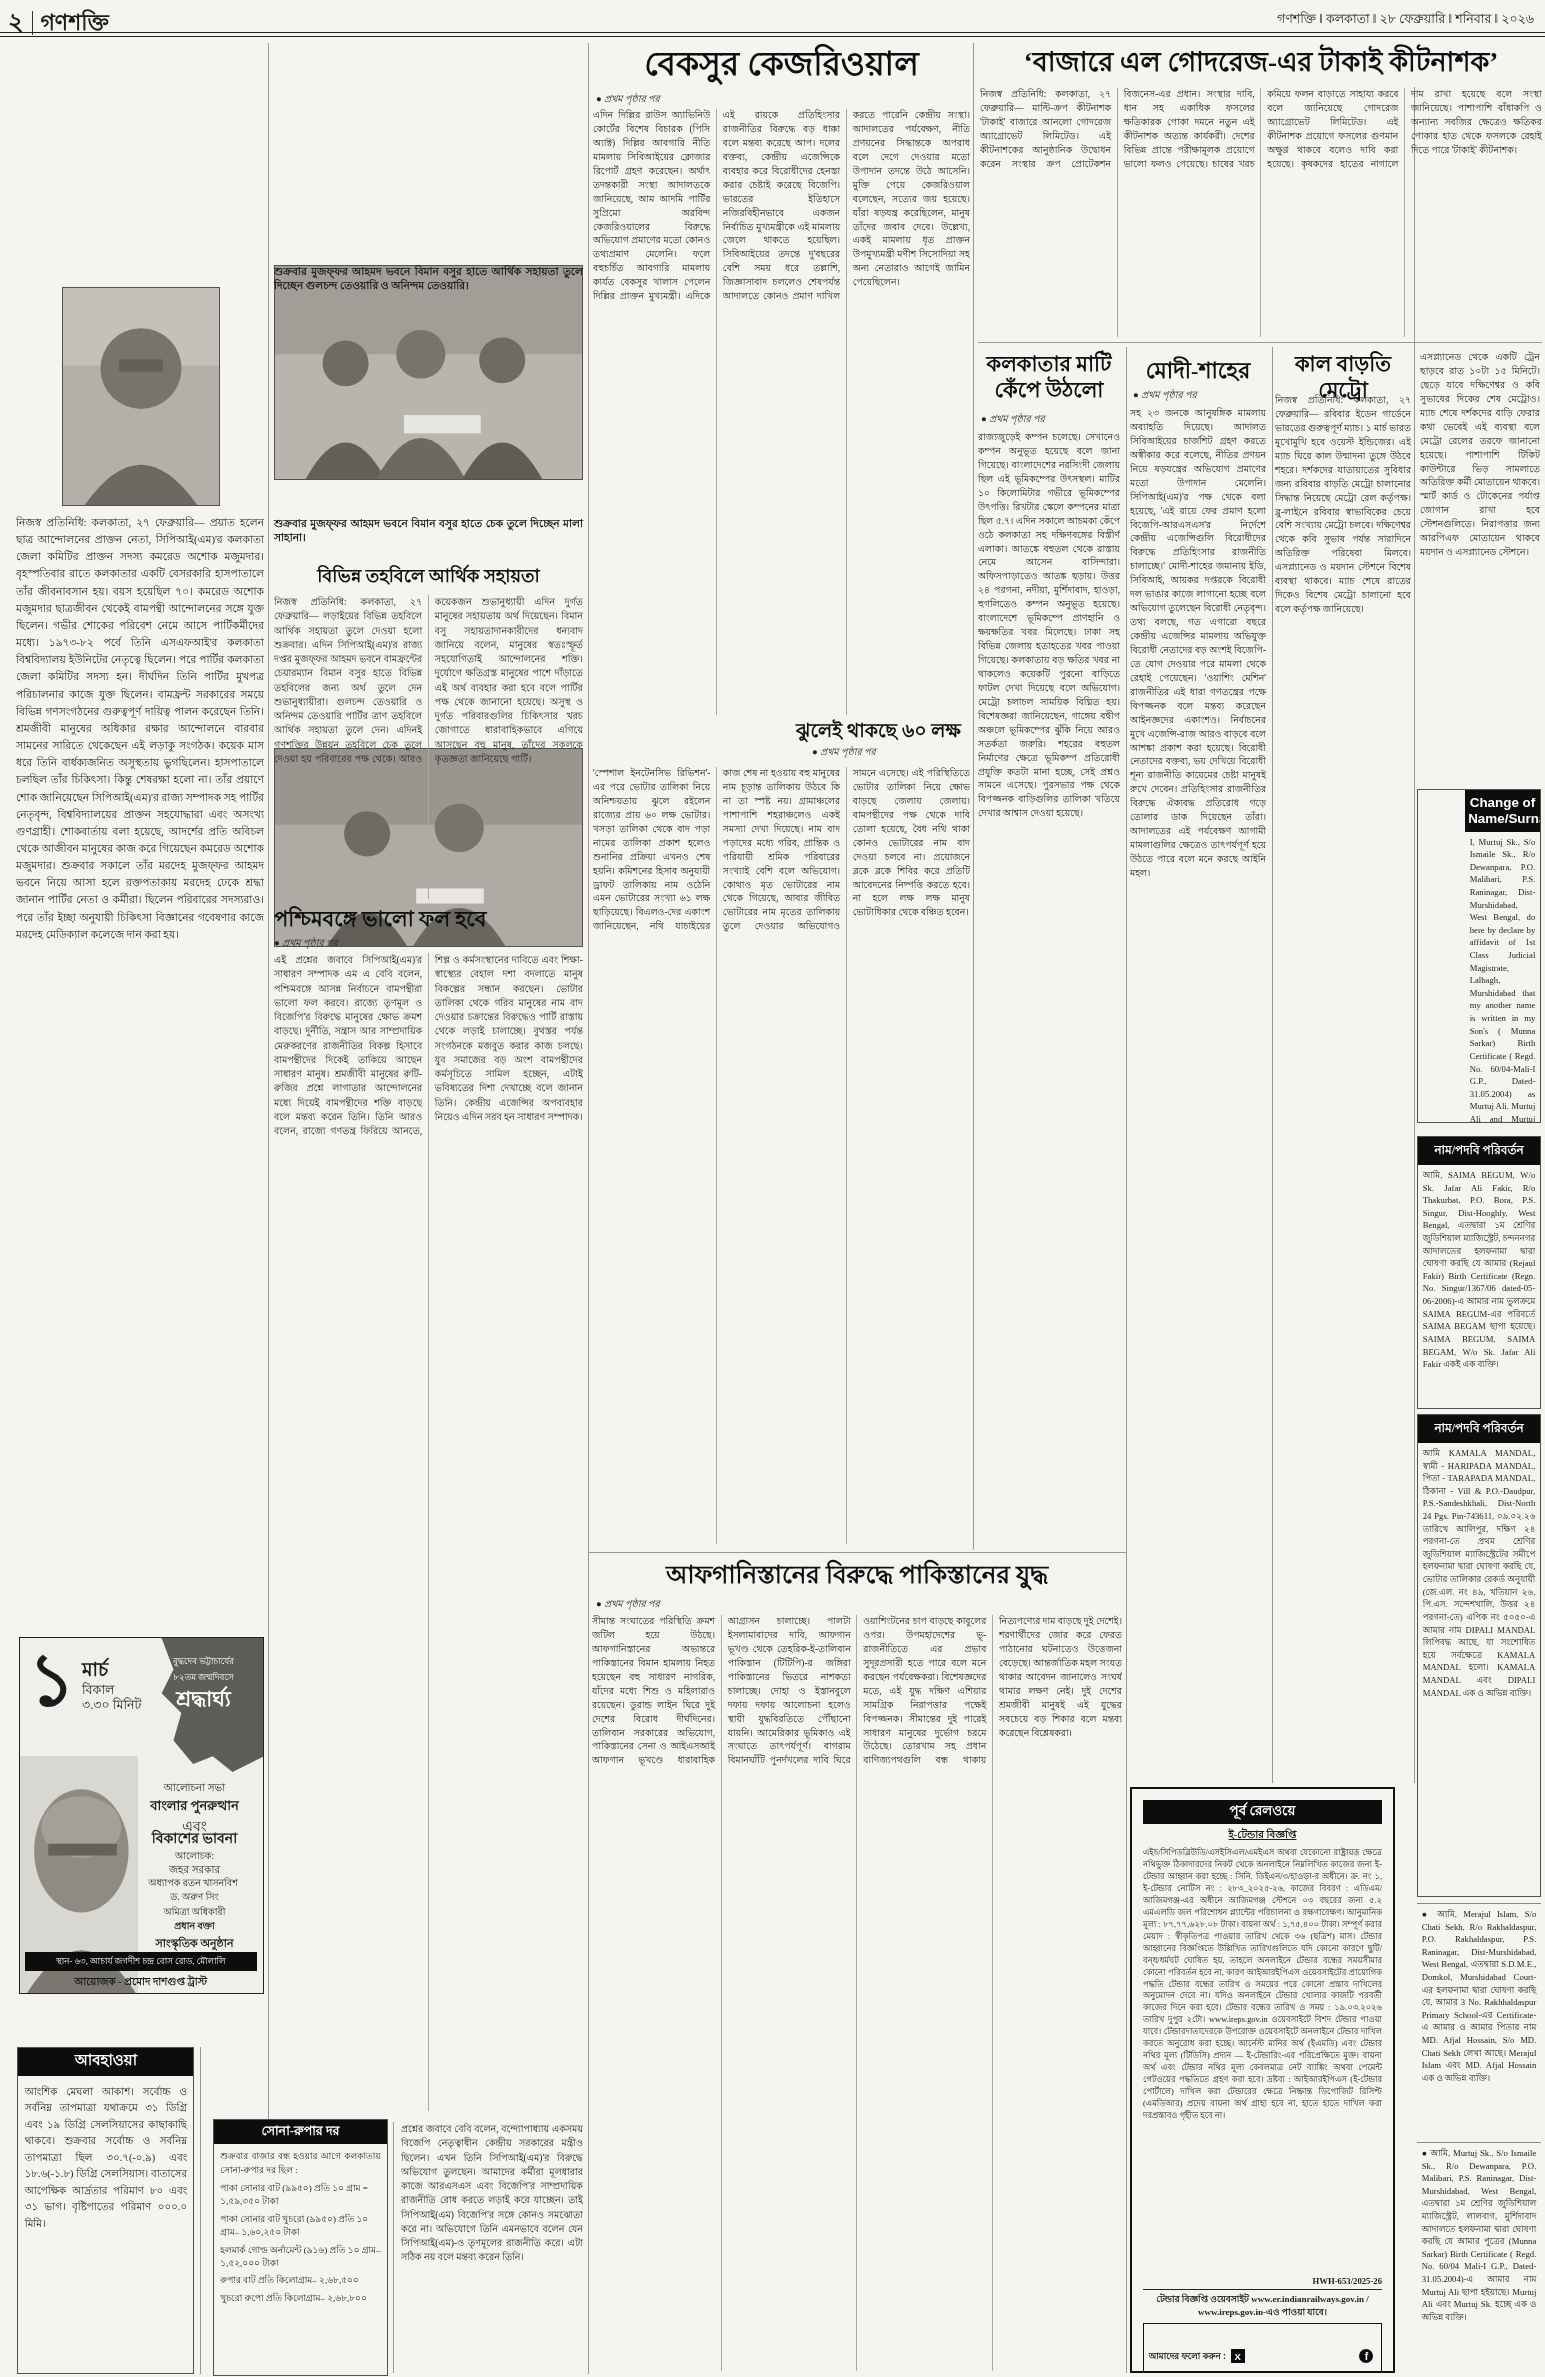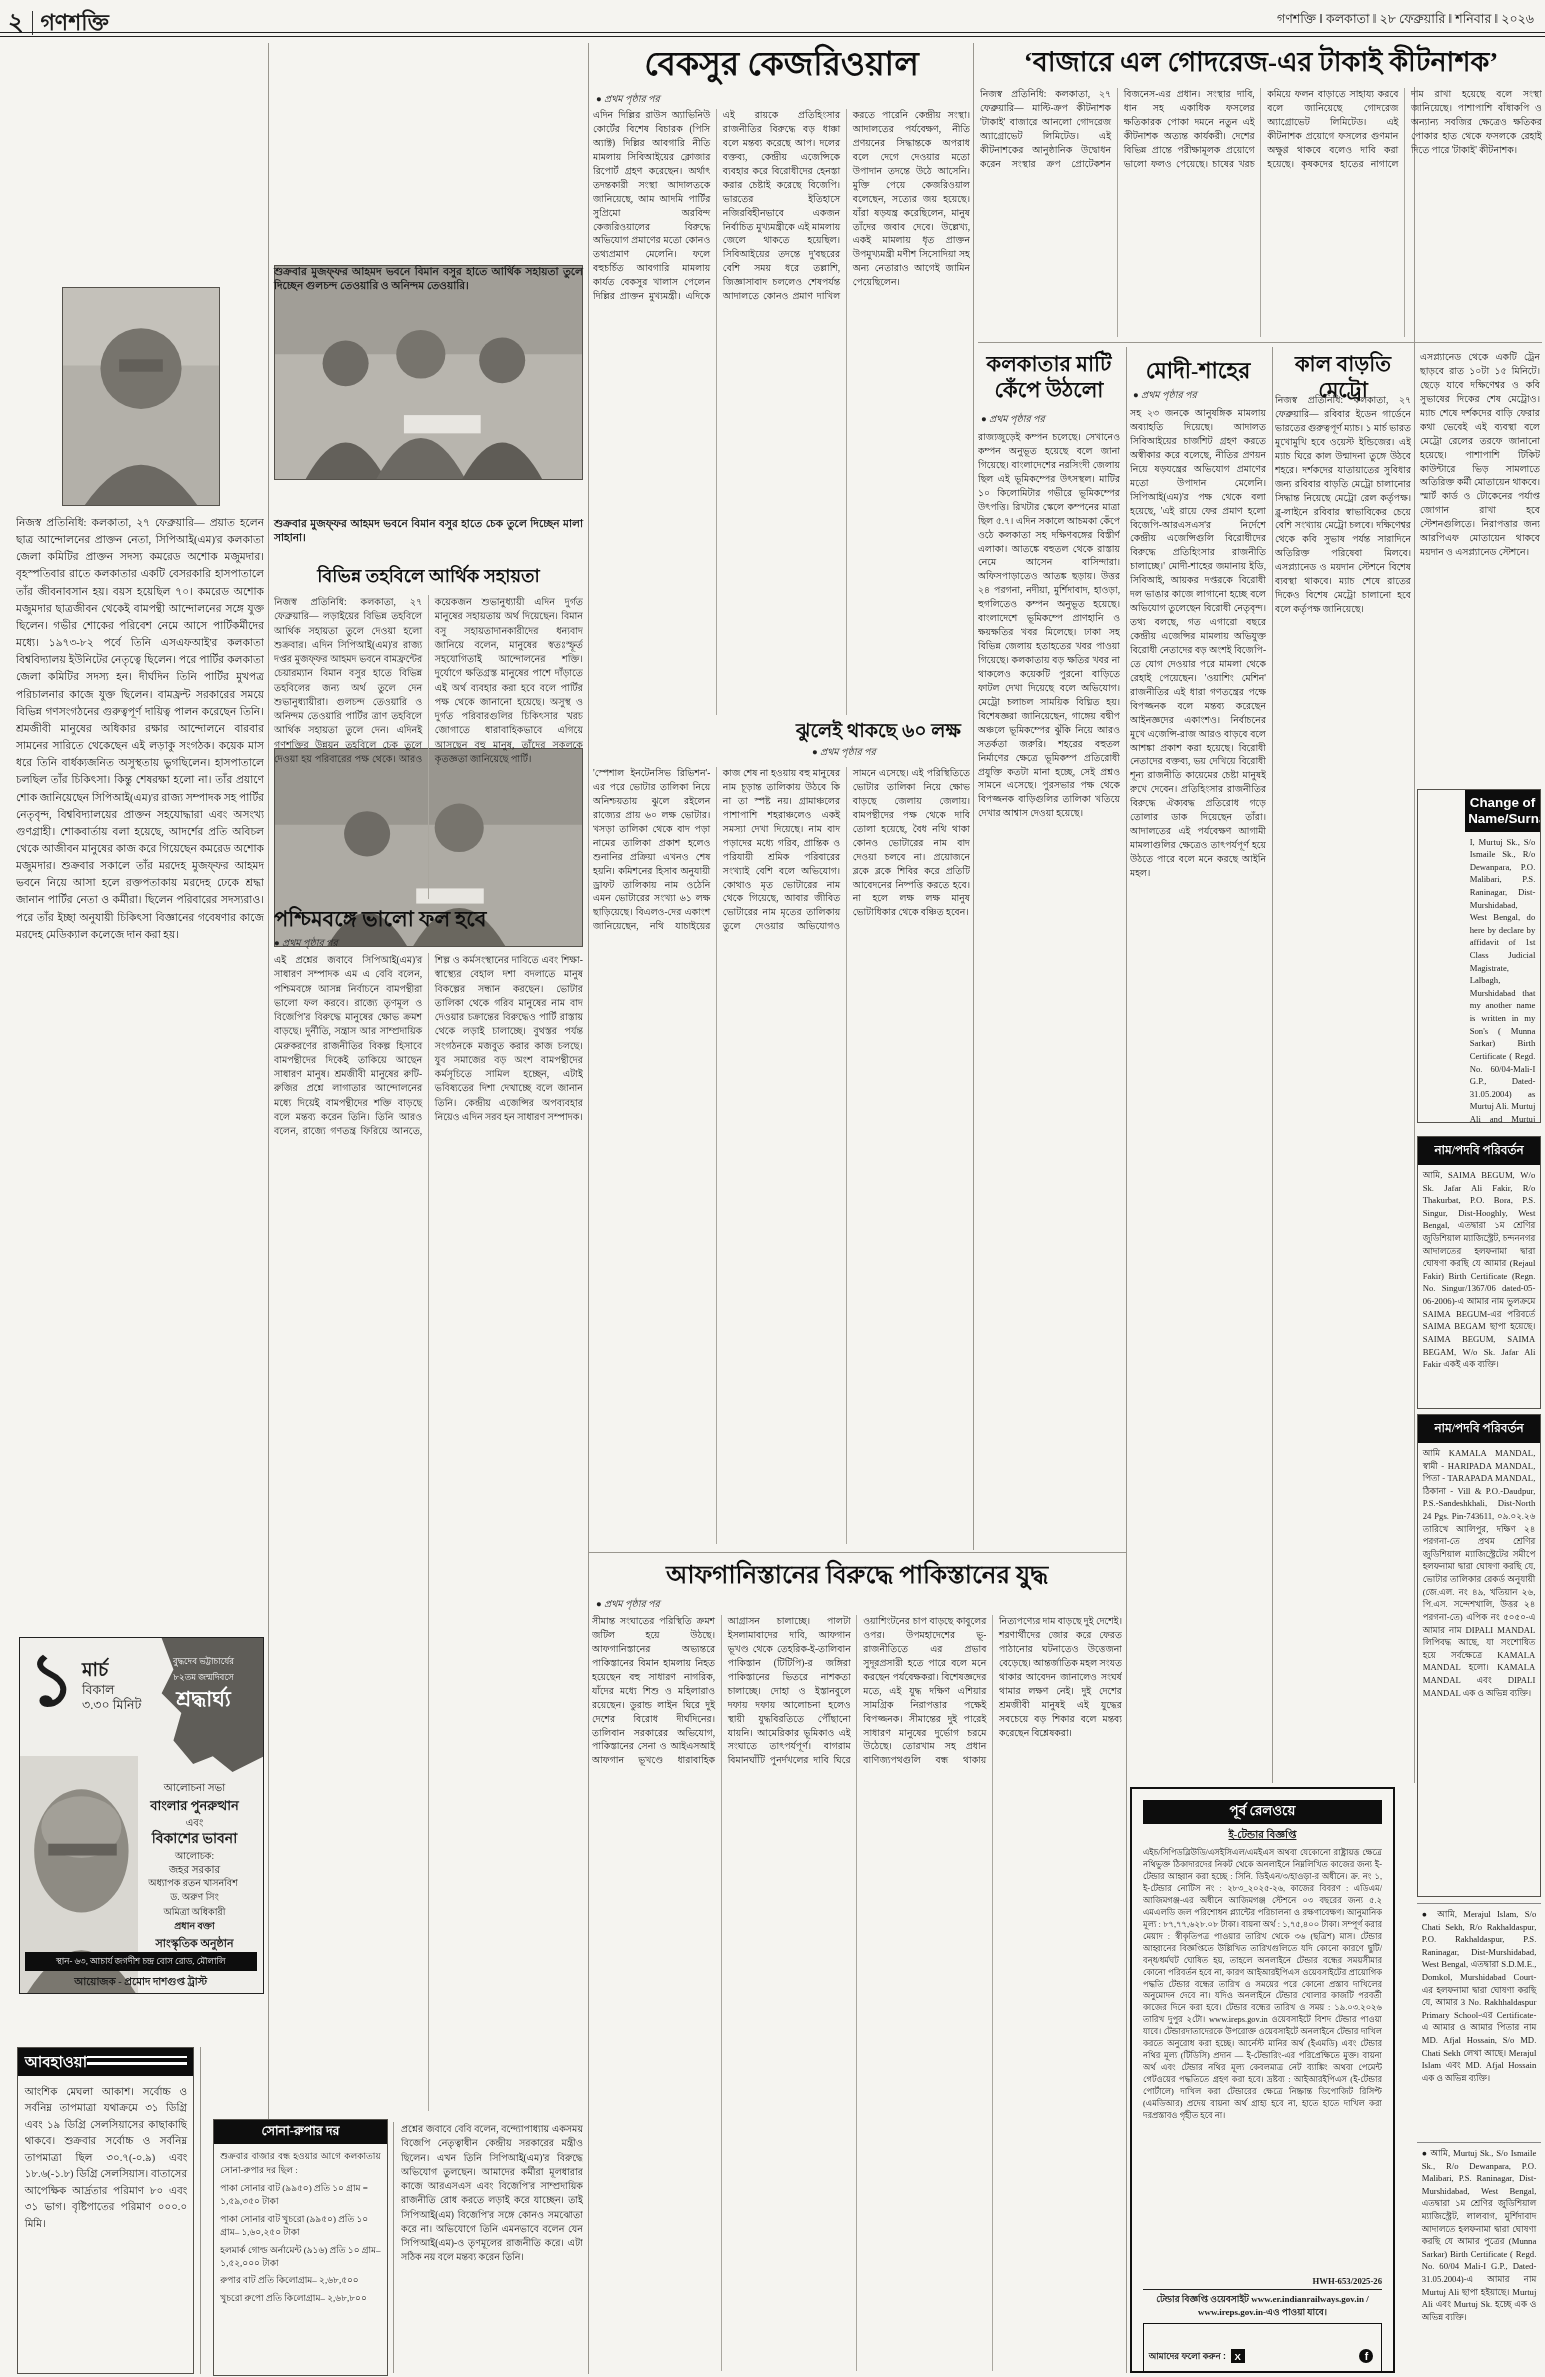--- a/index.html
+++ b/index.html
@@ -72,35 +72,35 @@
     <div class="abs" style="left:126px;top:46px;width:115px;text-align:center;color:#fff;font-size:20.5px;font-weight:bold;">শ্রদ্ধার্ঘ্য</div>
     <svg class="abs" style="left:0;top:118px;width:118px;height:237px;" viewBox="0 0 100 200" preserveAspectRatio="none">
       <rect x="0" y="0" width="100" height="200" fill="#d9d7d1"></rect>
       <ellipse cx="52" cy="80" rx="40" ry="52" fill="#8e8b83"></ellipse>
       <ellipse cx="52" cy="60" rx="34" ry="26" fill="#a3a098"></ellipse>
       <rect x="24" y="74" width="58" height="10" fill="#64615b"></rect>
       <path d="M6,200 Q52,128 98,200 Z" fill="#7a776f"></path>
     </svg>
     <div class="abs" style="left:110px;top:142px;width:129px;text-align:center;font-size:10.3px;">আলোচনা সভা</div>
     <div class="abs" style="left:110px;top:158px;width:129px;text-align:center;font-size:13px;font-weight:bold;">বাংলার পুনরুত্থান</div>
-    <div class="abs" style="left:110px;top:177px;width:129px;text-align:center;font-size:10px;">এবং</div>
+    <div class="abs" style="left:110px;top:177px;width:129px;text-align:center;font-size:14px;">এবং</div>
     <div class="abs" style="left:110px;top:189px;width:129px;text-align:center;font-size:14px;font-weight:bold;">বিকাশের ভাবনা</div>
     <div class="abs" style="left:110px;top:211px;width:129px;text-align:center;font-size:9.5px;font-weight:normal;">আলোচক:</div>
     <div class="abs" style="left:110px;top:224px;width:129px;text-align:center;font-size:10.3px;">জহর সরকার</div>
     <div class="abs" style="left:103px;top:238px;width:140px;text-align:center;font-size:9.5px;">অধ্যাপক রতন খাসনবিশ</div>
     <div class="abs" style="left:110px;top:252px;width:129px;text-align:center;font-size:9.5px;">ড. অরুণ সিং</div>
     <div class="abs" style="left:110px;top:267px;width:129px;text-align:center;font-size:9.5px;">অমিত্রা অধিকারী</div>
     <div class="abs" style="left:110px;top:281px;width:129px;text-align:center;font-size:9.5px;font-weight:bold;">প্রধান বক্তা</div>
     <div class="abs" style="left:110px;top:297px;width:129px;text-align:center;font-size:11px;font-weight:bold;">সাংস্কৃতিক অনুষ্ঠান</div>
     <div class="abs blackbar" style="left:4.7px;top:314px;width:232px;height:19px;font-size:8.7px;display:flex;align-items:center;justify-content:center;">স্থান- ৬৩, আচার্য জগদীশ চন্দ্র বোস রোড, মৌলালি</div>
     <div class="abs" style="left:4.7px;top:336px;width:232px;text-align:center;font-size:10.3px;font-weight:bold;">আয়োজক - প্রমোদ দাশগুপ্ত ট্রাস্ট</div>
   </div>
 
   <div class="abs boxed" style="left:17.4px;top:2047px;width:177px;height:327px;">
-    <div class="blackbar" style="height:28px;display:flex;align-items:center;padding:0 6.3px;">
+    <div class="blackbar" style="height:28px;display:flex;align-items:center;padding:0 6.3px;flex-direction:column;">
       <span style="font-size:15px;font-weight:bold;">আবহাওয়া</span>
       <span class="stripes" style="flex:1;height:12.6px;"></span>
     </div>
     <div class="body-text" style="padding:8px 6.3px;font-size:10.3px;line-height:1.6;">আংশিক মেঘলা আকাশ। সর্বোচ্চ ও সর্বনিম্ন তাপমাত্রা যথাক্রমে ৩১ ডিগ্রি এবং ১৯ ডিগ্রি সেলসিয়াসের কাছাকাছি থাকবে। শুক্রবার সর্বোচ্চ ও সর্বনিম্ন তাপমাত্রা ছিল ৩০.৭(-০.৯) এবং ১৮.৬(-১.৮) ডিগ্রি সেলসিয়াস। বাতাসের আপেক্ষিক আর্দ্রতার পরিমাণ ৮০ এবং ৩১ ভাগ। বৃষ্টিপাতের পরিমাণ ০০০.০ মিমি।</div>
   </div>
 
   <div class="abs boxed" style="left:213px;top:2119px;width:175px;height:257px;">
     <div class="blackbar" style="height:24px;display:flex;align-items:center;justify-content:center;font-size:12.6px;font-weight:bold;">সোনা-রুপার দর</div>
     <div style="padding:6.3px 6.3px 0;font-size:9px;line-height:1.5;text-align:justify;">শুক্রবার বাজার বন্ধ হওয়ার আগে কলকাতায় সোনা-রুপার দর ছিল :</div>
     <div style="padding:4.7px 6.3px 0;font-size:9px;line-height:1.45;">পাকা সোনার বাট (৯৯৫০) প্রতি ১০ গ্রাম = ১,৫৯,৩৫০ টাকা</div>

